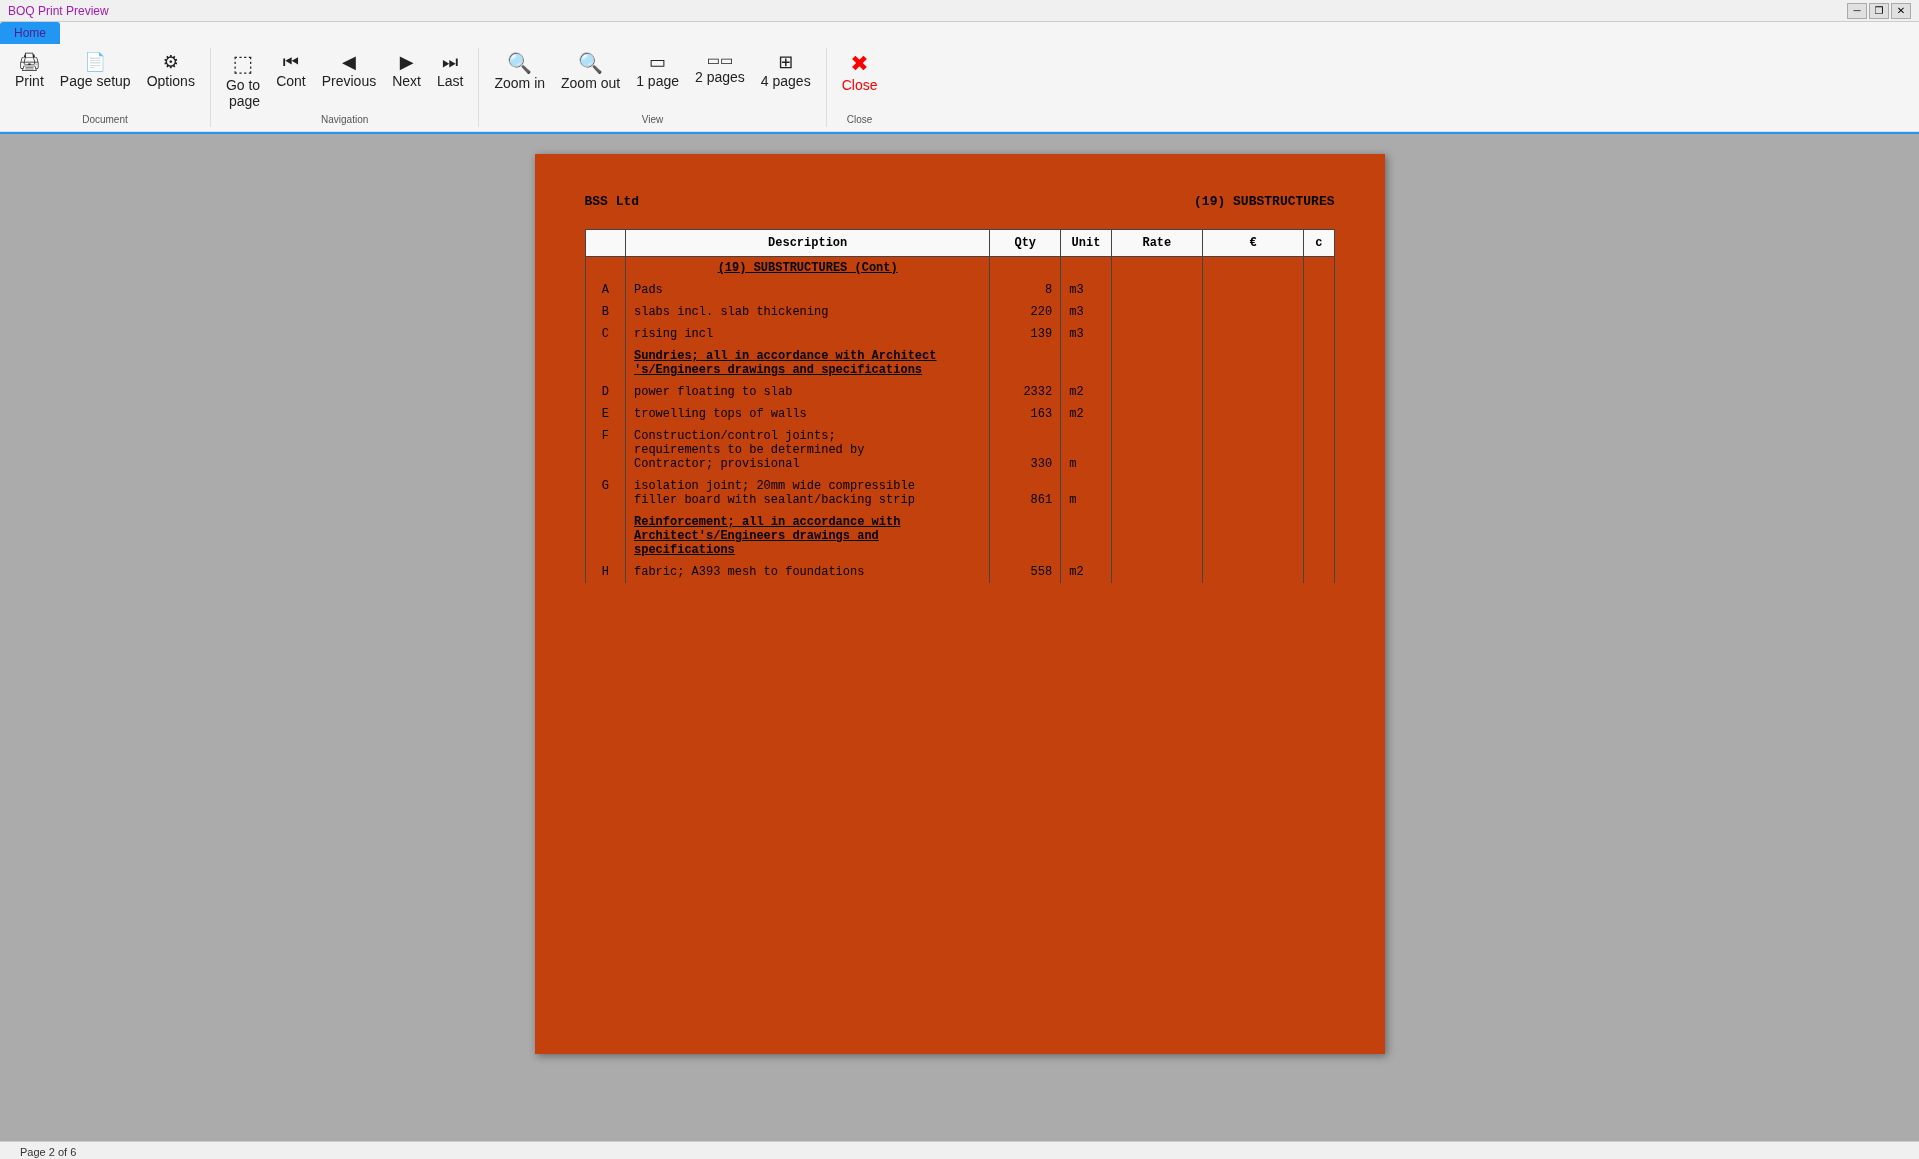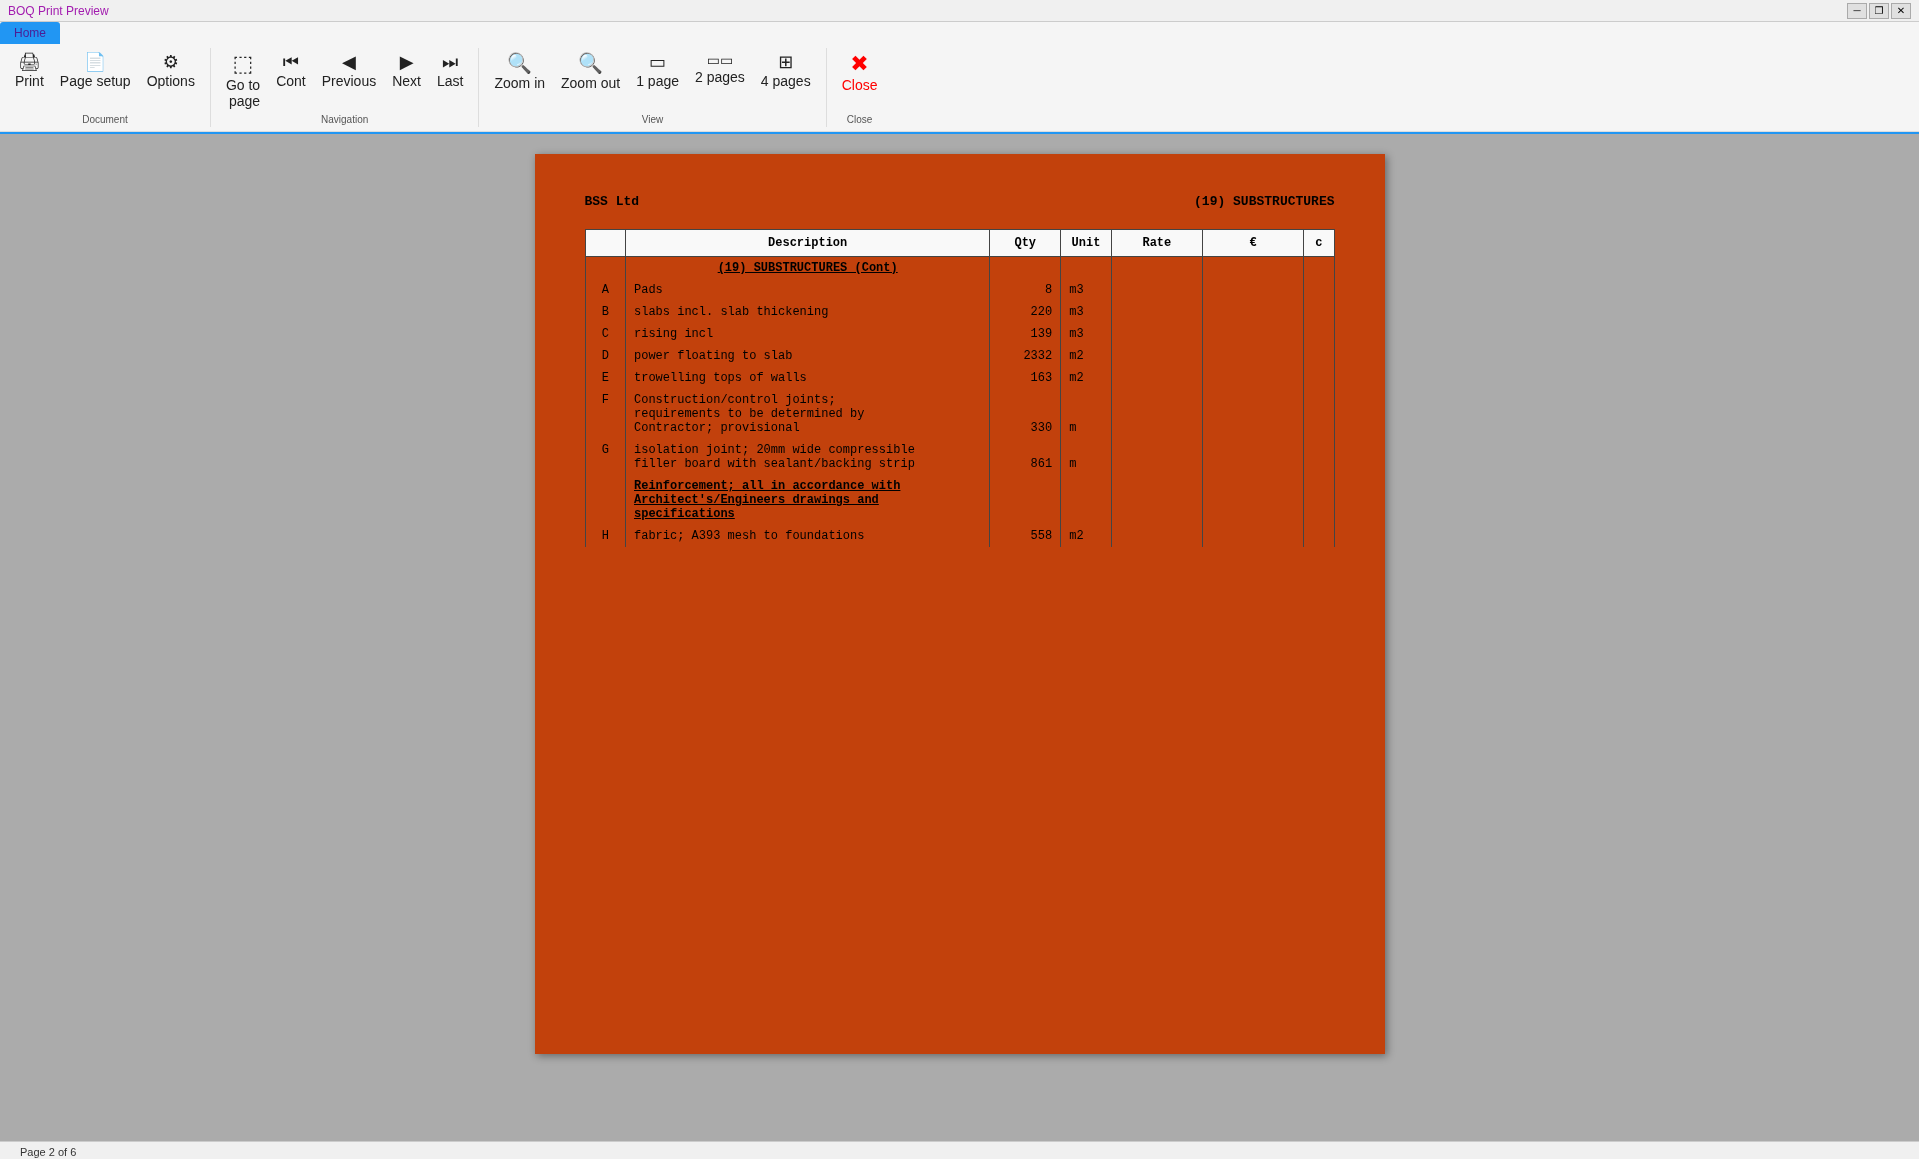--- a/index.html
+++ b/index.html
@@ -332,20 +332,31 @@
           <tr>
             <td class="col-ref">C</td>
             <td class="col-desc">rising incl</td>
             <td class="col-qty" style="text-align:right;">139</td>
             <td class="col-unit">m3</td>
             <td class="col-rate"></td>
             <td class="col-euro"></td>
             <td class="col-c"></td>
           </tr>
 
+          <tr>
+            <td class="col-ref"></td>
+            <td class="col-desc">
+              <span class="subsection-heading">Sundries; all in accordance with Architect<br>'s/Engineers drawings and specifications</span>
+            </td>
+            <td class="col-qty"></td>
+            <td class="col-unit"></td>
+            <td class="col-rate"></td>
+            <td class="col-euro"></td>
+            <td class="col-c"></td>
+          </tr>
 
           <tr>
             <td class="col-ref">D</td>
             <td class="col-desc">power floating to slab</td>
             <td class="col-qty" style="text-align:right;">2332</td>
             <td class="col-unit">m2</td>
             <td class="col-rate"></td>
             <td class="col-euro"></td>
             <td class="col-c"></td>
           </tr>

